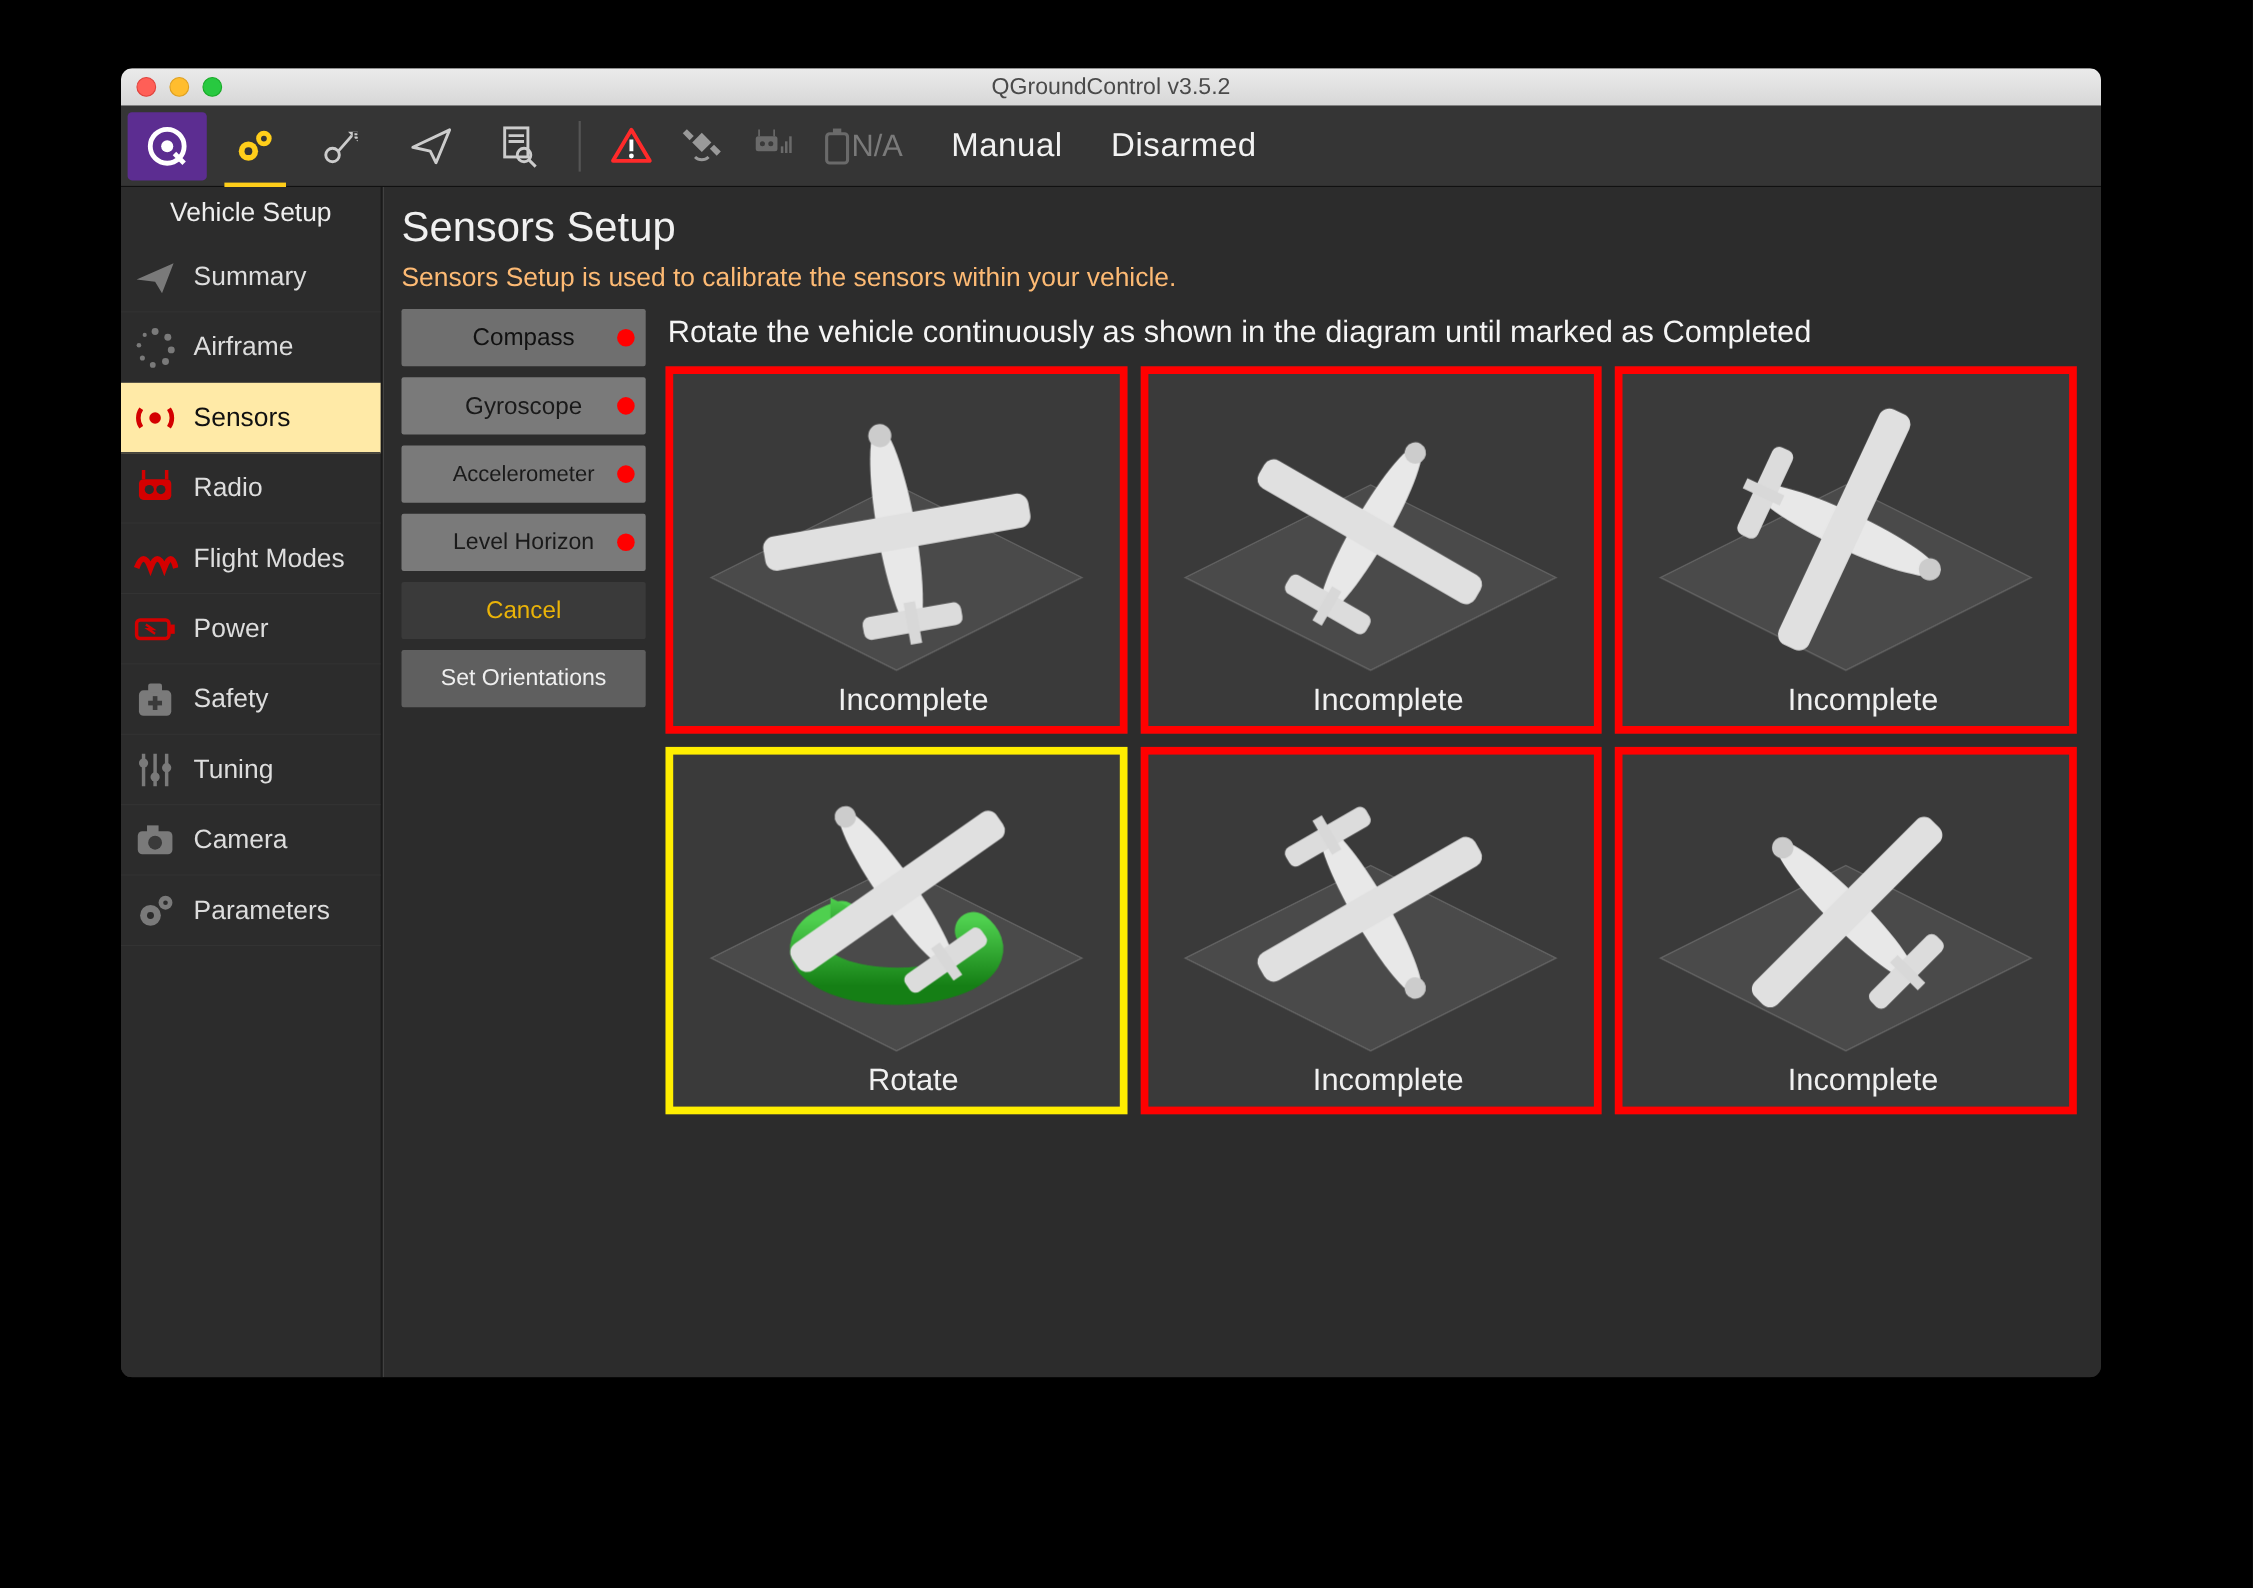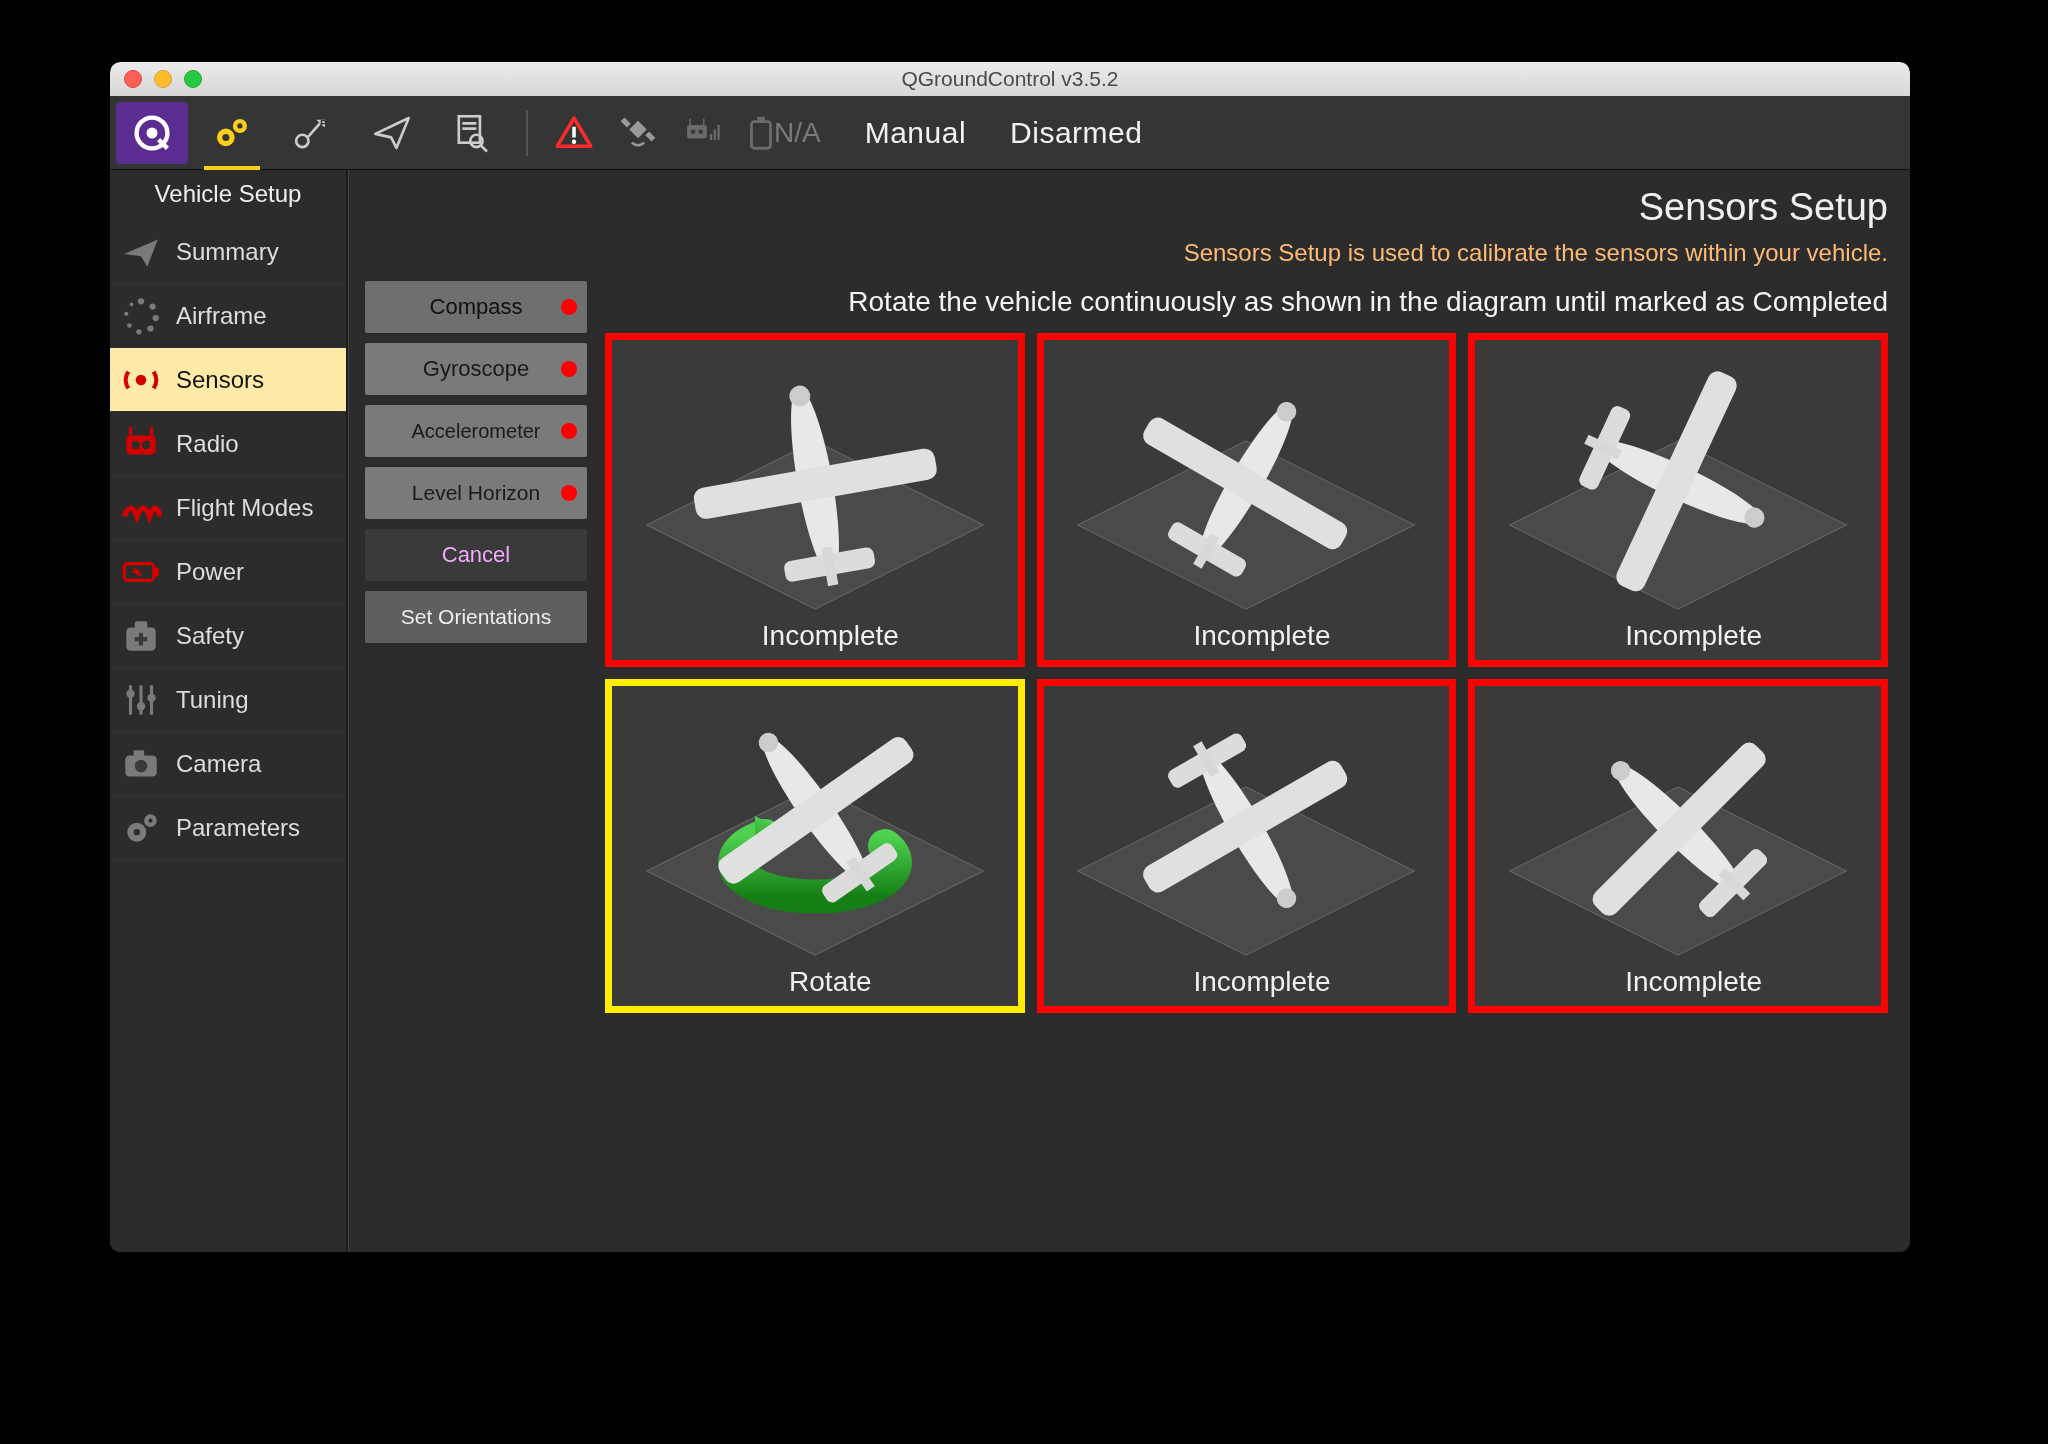--- a/index.html
+++ b/index.html
@@ -85,38 +85,37 @@
     border-bottom:1px solid #333;
   }
   .side-item svg{ width:42px; height:42px; flex:0 0 42px; }
   .side-item.active{
     background:#ffeaa7; color:#111;
   }
   .side-item .txt{ white-space:nowrap; }
   .content {
     flex:1; padding:12px 22px 0 16px; overflow:hidden;
     border-left:1px solid #444;
-    text-align:right;
   }
   .page-title { font-size:38px; color:#f0f0f0; margin:4px 0 10px; font-weight:400;}
   .page-desc  { font-size:24px; color:#fdba74; margin-bottom:14px;}
   .work-row { display:flex; gap:18px; }
   .cal-col { width:222px; display:flex; flex-direction:column; gap:10px; }
   .cal-btn {
     height:52px; background:#6f6f6f; color:#111;
     display:flex; align-items:center; justify-content:center;
     font-size:22px; position:relative; border-radius:2px;
   }
   .cal-btn.light{ background:#7a7a7a; color:#1a1a1a;}
   .cal-btn .dot{
     position:absolute; right:10px; top:50%; transform:translateY(-50%);
     width:16px; height:16px; border-radius:50%; background:#ff0000;
   }
   .cal-btn.cancel{
-    background:#3a3a3a; color:#f0abfc;
+    background:#3a3a3a; color:#eab308;
   }
   .cal-btn.setori{
     background:#5f5f5f; color:#eee;
   }
   .right-pane{ flex:1; }
   .instr{
     font-size:28px; color:#f5f5f5; line-height:1.35; margin:2px 0 12px 2px;
   }
   .tiles {
     display:grid; grid-template-columns: repeat(3, 1fr);

